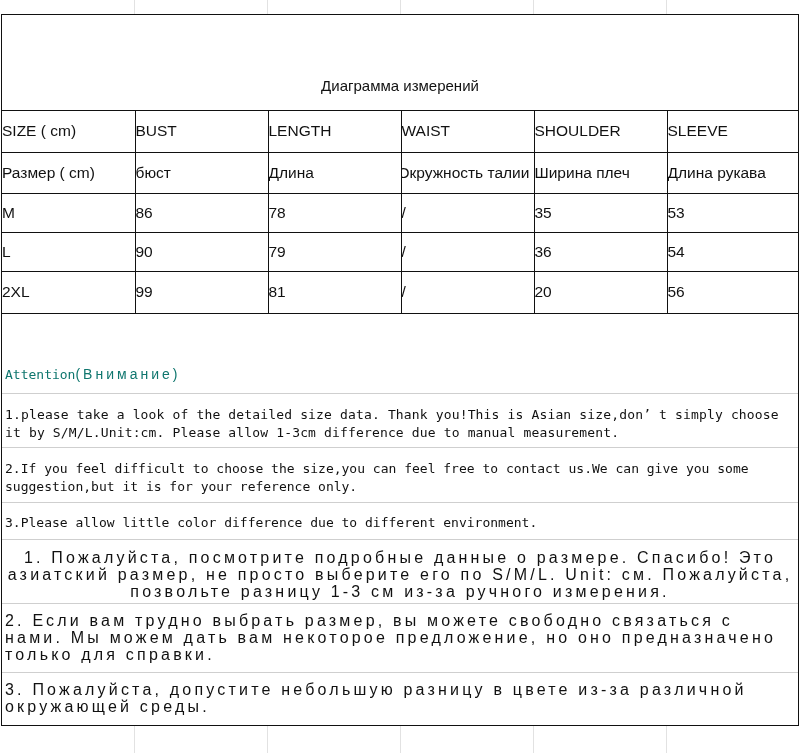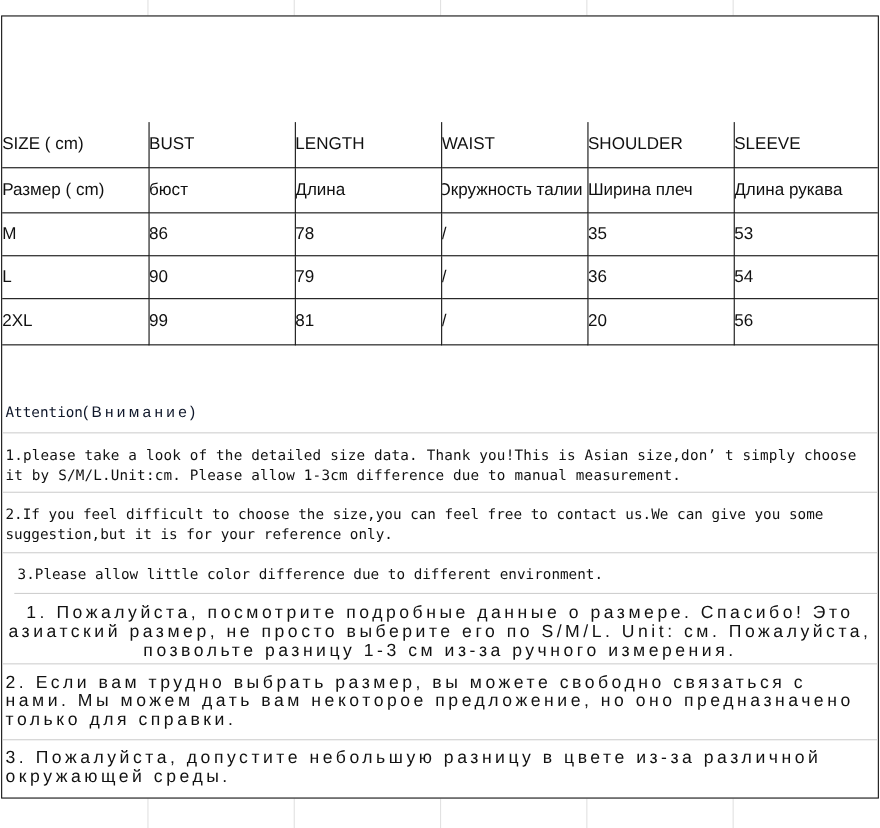--- a/index.html
+++ b/index.html
@@ -31,45 +31,46 @@
   table.meas tr.d td { height: 39px; }
   table.meas tr.d.last td { height: 42px; }
   td.clip { text-align: left !important; text-indent: -4px; }
 
   .notes { position: absolute; left: 0; top: 339px; width: 100%; }
   .note {
     border-bottom: 1px solid #cfcfcf;
     font-family: "DejaVu Sans Mono", "Liberation Mono", monospace;
     font-size: 13px; line-height: 18px; padding: 0 3px; color: #111;
   }
-  .note.attn { height: 40px; padding-top: 11px; color: #0f172a; }
+  .note.attn { height: 40px; padding-top: 11px; color: #0f766e; }
   .note.attn .ru { letter-spacing: 3px; font-family: "Liberation Sans", sans-serif; font-size: 14px; }
   .note.n1 { height: 54px; padding-top: 12px; letter-spacing: 0.15px; }
   .note.n2 { height: 55px; padding-top: 12px; }
-  .note.n3 { height: 37px; padding-top: 11px; margin-left: 11px; }
+  .note.n3 { height: 37px; padding-top: 11px; }
   .note.ru-note {
     font-family: Liberation Sans, sans-serif;
     font-size: 16px; letter-spacing: 3.2px; line-height: 17px;
   }
   .note.r1 { height: 64px; padding-top: 9px; text-align: center; }
   .note.r2 { height: 69px; padding-top: 8px; }
   .note.r3 { height: 50px; padding-top: 8px; border-bottom: none; }
 </style>
 </head>
 <body>
 
 <div class="grid-bg">
   <div class="vl" style="left:134px"></div>
   <div class="vl" style="left:267px"></div>
   <div class="vl" style="left:400px"></div>
   <div class="vl" style="left:533px"></div>
   <div class="vl" style="left:666px"></div>
 </div>
 
 <div class="sheet">
+  <div class="title-row t2">Диаграмма измерений</div>
 
   <table class="meas">
     <colgroup>
       <col style="width:133px">
         <col style="width:133px">
         <col style="width:133px">
       <col style="width:133px">
         <col style="width:133px">
         <col>
     </colgroup>

